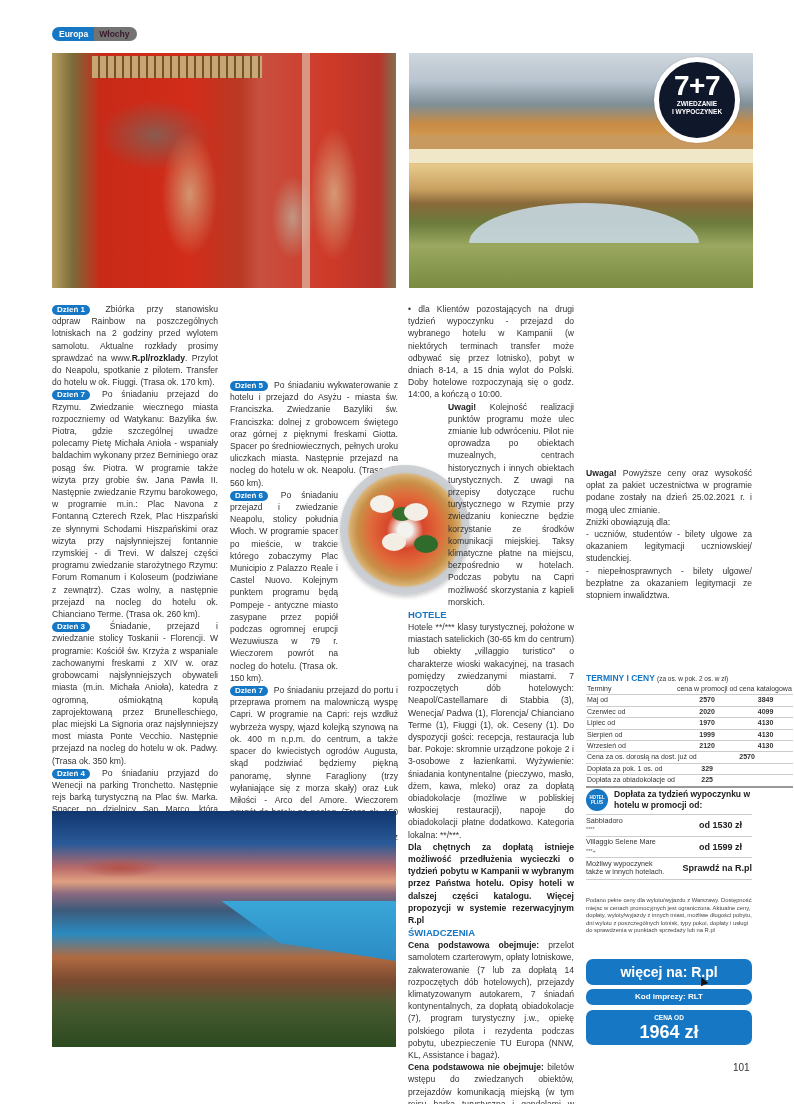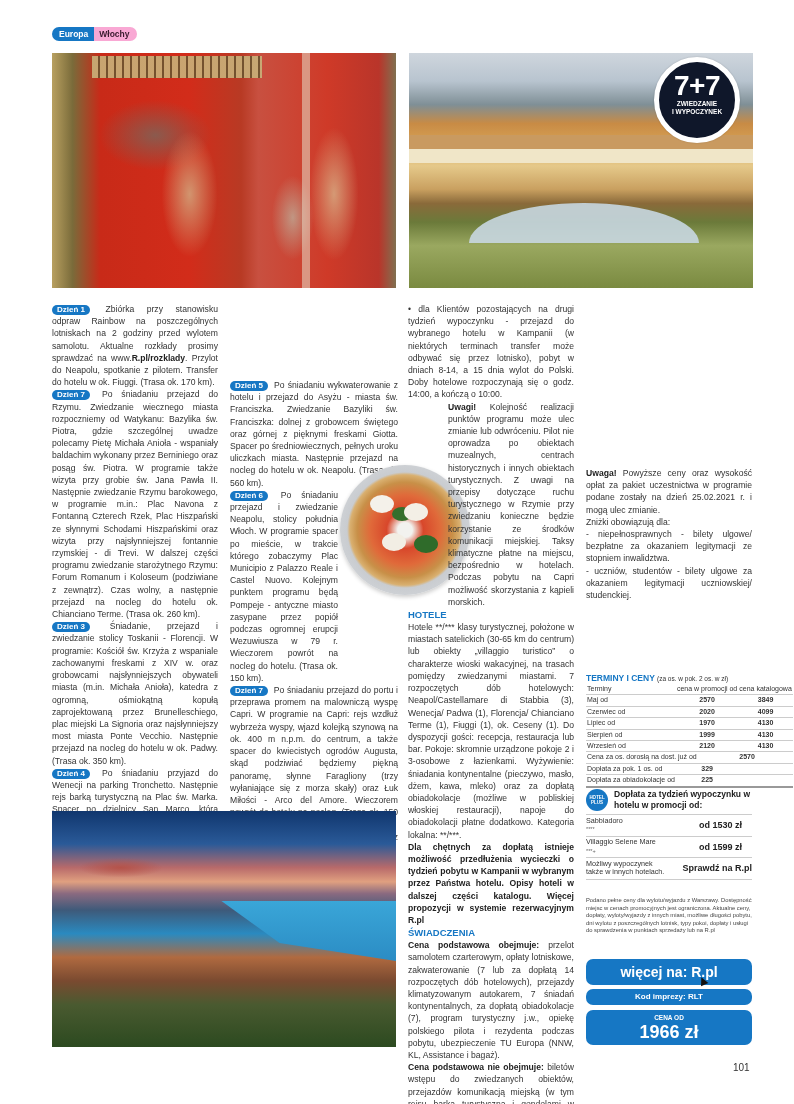--- a/index.html
+++ b/index.html
@@ -1,21 +1,21 @@
 <!DOCTYPE html>
 <html><head>
 <meta charset="utf-8">
 <style>
   * { box-sizing: border-box; margin: 0; padding: 0; }
   html, body { width: 794px; height: 1104px; background: #fff; overflow: hidden; }
   body { position: relative; font-family: "Liberation Sans", sans-serif; color: #2b2b2b; }
 
   .tag-pill { position: absolute; left: 52px; top: 27px; height: 14px; display: flex; border-radius: 7px; overflow: hidden; font-size: 8.5px; font-weight: bold; line-height: 14px; }
   .tag-europa { background: #1677c4; color: #fff; padding: 0 6px 0 7px; }
-  .tag-wlochy { background: #f9a8d4; color: #3a1a2e; padding: 0 7px 0 5px; }
+  .tag-wlochy { background: #737373; color: #3a1a2e; padding: 0 7px 0 5px; }
 
   .photo { position: absolute; overflow: hidden; }
   .photo-fresco { left: 52px; top: 53px; width: 344px; height: 235px;
     background:
       radial-gradient(ellipse 40px 90px at 40% 60%, rgba(210,160,120,.9), transparent 70%),
       radial-gradient(ellipse 35px 95px at 82% 60%, rgba(215,170,130,.85), transparent 70%),
       radial-gradient(ellipse 30px 60px at 70% 70%, rgba(190,170,150,.8), transparent 70%),
       radial-gradient(ellipse 80px 50px at 30% 35%, rgba(110,110,100,.7), transparent 70%),
       linear-gradient(90deg, #b8a060 0%, #7a6b3a 6%, #c82a18 14%, #d22c1a 40%, #b83a24 55%, #c85040 60%, #cf3a28 80%, #b9352a 95%, #807050 100%);
   }
@@ -158,22 +158,22 @@
     <span>biletów wstępu do zwiedzanych obiektów, przejazdów komunikacją miejską (w tym rejsu barką turystyczną i gondolami w Wenecji, metra w Rzymie, promu i rejsu na Capri), lokalnych przewodników, kosztów rezerwacji biletów do zwiedzanych obiektów, obsługi grupy w systemie TGS, podatków turystycznych. Orientacyjny koszt uczestnictwa w programie ok. 245 EUR/ os. płatne obowiązkowo pilotowi jako pakiet. Nie obejmuje podatków turystycznych - łącznie dodatkowo ok. 7 EUR/os. (płatne bezpośrednio w hotelach), dodatkowych posiłków i napoi, innych wydatków osobistych oraz wycieczek lokalnych.</span>
   </p>
 </div>
 
 <div class="col col4" style="top:467px;">
   <p>
     <span class="b">Uwaga!</span>
     <span>Powyższe ceny oraz wysokość opłat za pakiet uczestnictwa w programie podane zostały na dzień 25.02.2021 r. i mogą ulec zmianie.</span>
   </p>
   <p>Zniżki obowiązują dla:</p>
+  <p>- uczniów, studentów - bilety ulgowe za okazaniem legitymacji uczniowskiej/ studenckiej.</p>
   <p>- niepełnosprawnych - bilety ulgowe/ bezpłatne za okazaniem legitymacji ze stopniem inwalidztwa.</p>
-  <p>- uczniów, studentów - bilety ulgowe za okazaniem legitymacji uczniowskiej/ studenckiej.</p>
 </div>
 
 <div class="photo photo-naples"></div>
 
 <div class="prices">
   <div class="prices-title">
     <span style="font-size:8.5px;font-weight:bold;color:#1677c4;">TERMINY I CENY</span>
     <span>(za os. w pok. 2 os. w zł)</span>
   </div>
   <table>
@@ -254,16 +254,16 @@
   </div>
 </div>
 
 <div class="note">Podano pełne ceny dla wylotu/wyjazdu z Warszawy. Dostępność miejsc w cenach promocyjnych jest ograniczona. Aktualne ceny, dopłaty, wyloty/wyjazdy z innych miast, możliwe długości pobytu, dni wylotu z poszczególnych lotnisk, typy pokoi, dopłaty i usługi do sprawdzenia w punktach sprzedaży lub na R.pl</div>
 
 <div class="btn btn-more">więcej na: R.pl</div>
 <div class="cursor"></div>
 <div class="btn btn-code">Kod imprezy: RLT</div>
 <div class="btn btn-price">
   <div class="bp-label">CENA OD</div>
-  <div class="bp-value">1966 zł</div>
+  <div class="bp-value">1964 zł</div>
 </div>
 
 <div class="page-no">101</div>
 
 </body></html>

